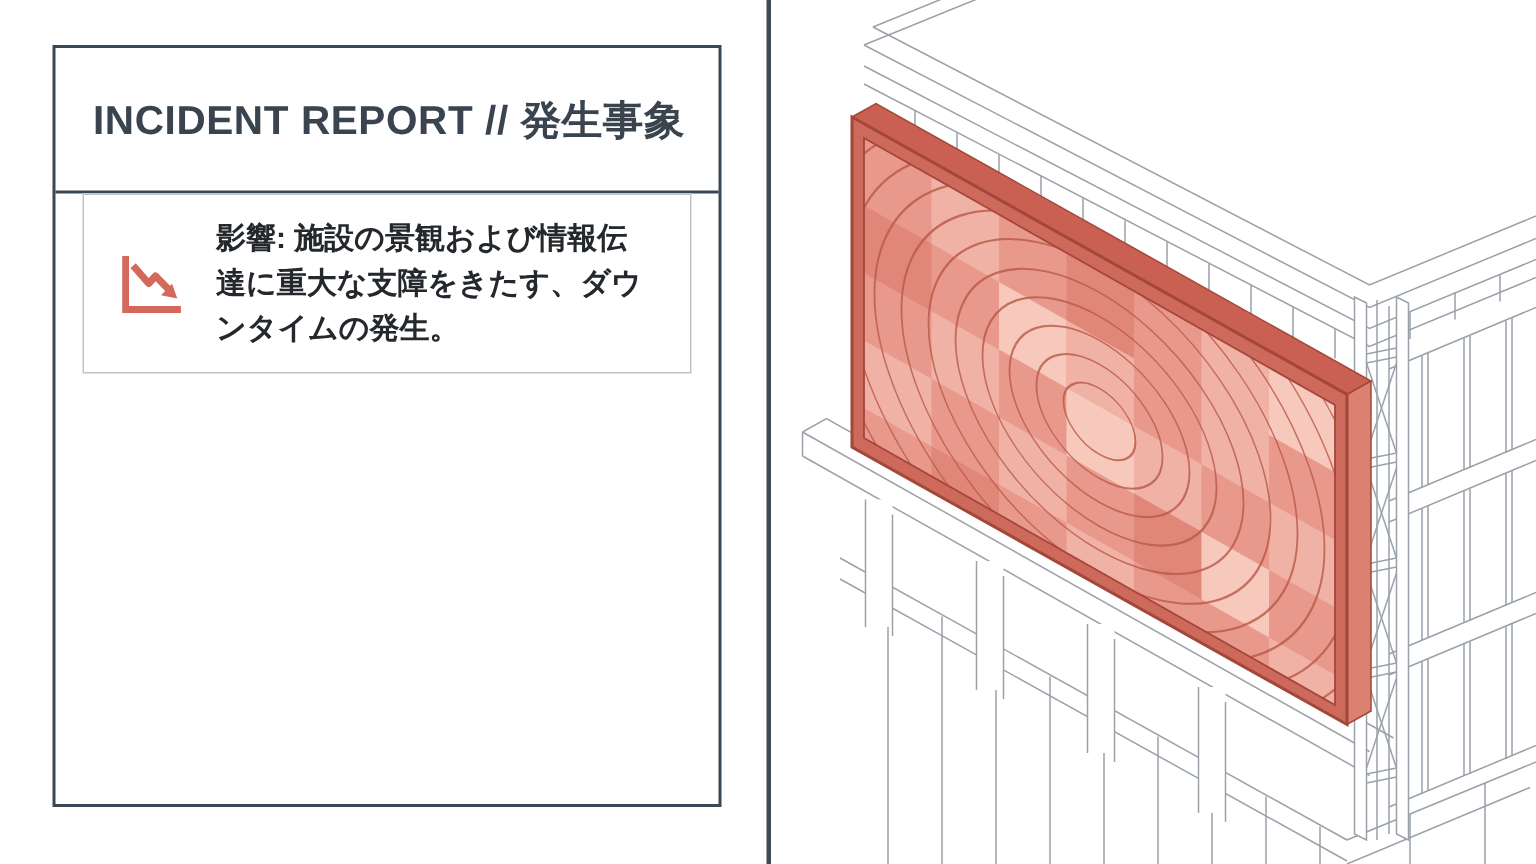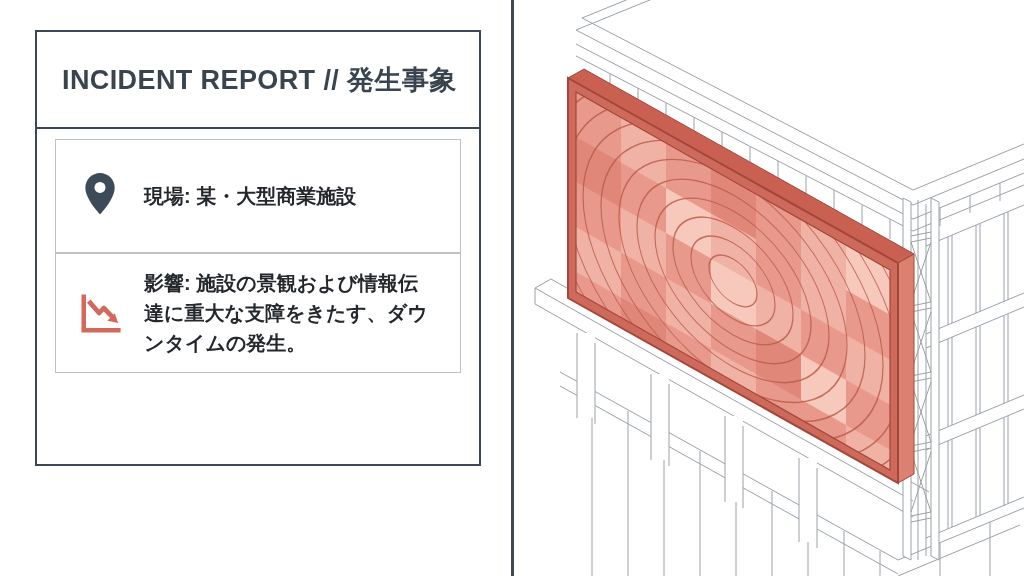--- a/index.html
+++ b/index.html
@@ -3,21 +3,21 @@
 <meta charset="utf-8">
 <style>
   html,body{margin:0;padding:0;}
   body{
     width:1024px;height:576px;position:relative;overflow:hidden;
     background:#ffffff;
     font-family:"Liberation Sans","DejaVu Sans",sans-serif;
   }
   
   .card{
-    position:absolute;left:35px;top:30px;width:446px;height:436px;
+    position:absolute;left:35px;top:30px;width:446px;height:508px;
     border:2.5px solid #3a4754;background:#fff;box-sizing:border-box;
   }
   .card-title{
     height:97px;box-sizing:border-box;border-bottom:2.5px solid #3a4754;
     display:flex;align-items:center;padding-left:25px;
     font-size:27px;font-weight:bold;color:#39444f;letter-spacing:.4px;
   }
   .info-box{
     margin:10px 18px 0 18px;border:1px solid #bfc3c7;background:#fff;
     display:flex;align-items:center;box-sizing:border-box;
@@ -35,29 +35,20 @@
   
   .illustration{position:absolute;left:520px;top:0;width:504px;height:576px;}
   svg{display:block;}
 </style>
 </head>
 <body>
 
 <div class="card">
   <div class="card-title">INCIDENT REPORT // 発生事象</div>
 
-  <div class="info-box b1">
-    <div class="icon-wrap">
-      <svg width="44" height="54" viewBox="0 0 24 28">
-        <path d="M12 1.5 C7.6 1.5 4 5.1 4 9.5 c0 6.4 8 14.5 8 14.5 s8 -8.1 8 -14.5 C20 5.1 16.4 1.5 12 1.5 Z" fill="#3d4a57"></path>
-        <circle cx="12" cy="9.3" r="3" fill="#ffffff"></circle>
-      </svg>
-    </div>
-    <div class="info-text">現場: 某・大型商業施設</div>
-  </div>
 
 
   <div class="info-box b3">
     <div class="icon-wrap">
       <svg width="52" height="52" viewBox="0 0 24 24">
         <path d="M4.5 3.5 L4.5 20 L21.5 20" fill="none" stroke="#d2695b" stroke-width="2.1"></path>
         <path d="M6.8 6.5 L11.6 12 L13.7 9.7 L17.6 13.7" fill="none" stroke="#d2695b" stroke-width="2.2" stroke-linejoin="round"></path>
         <path d="M20.4 16.6 L15.4 15.6 L18.8 12.1 Z" fill="#d2695b"></path>
       </svg>
     </div>

